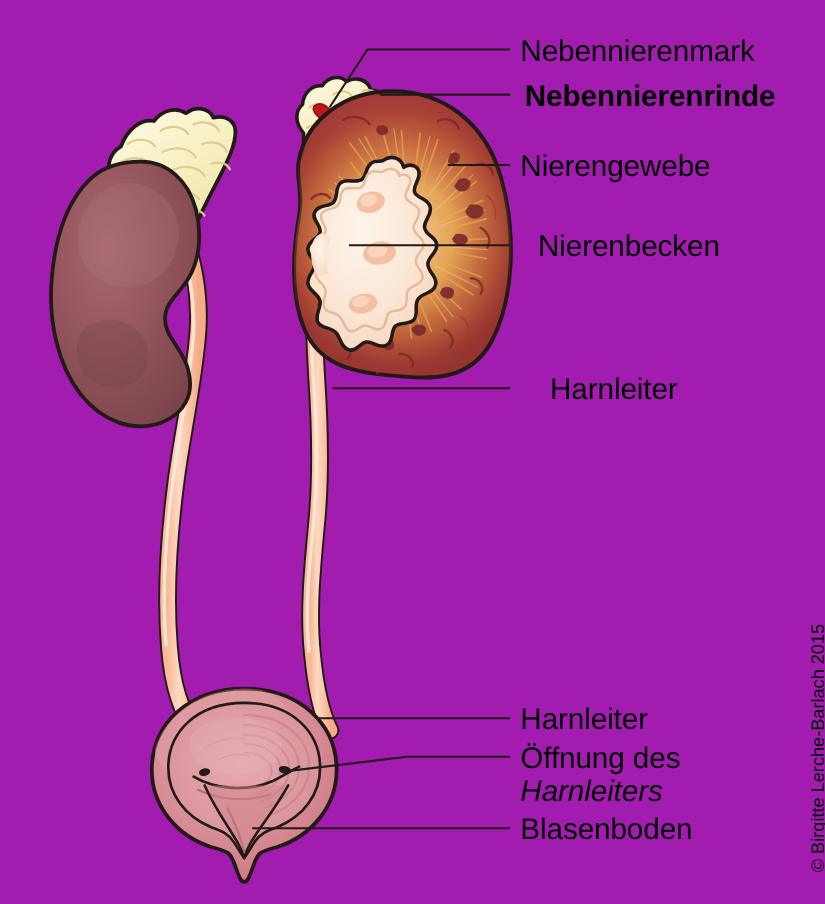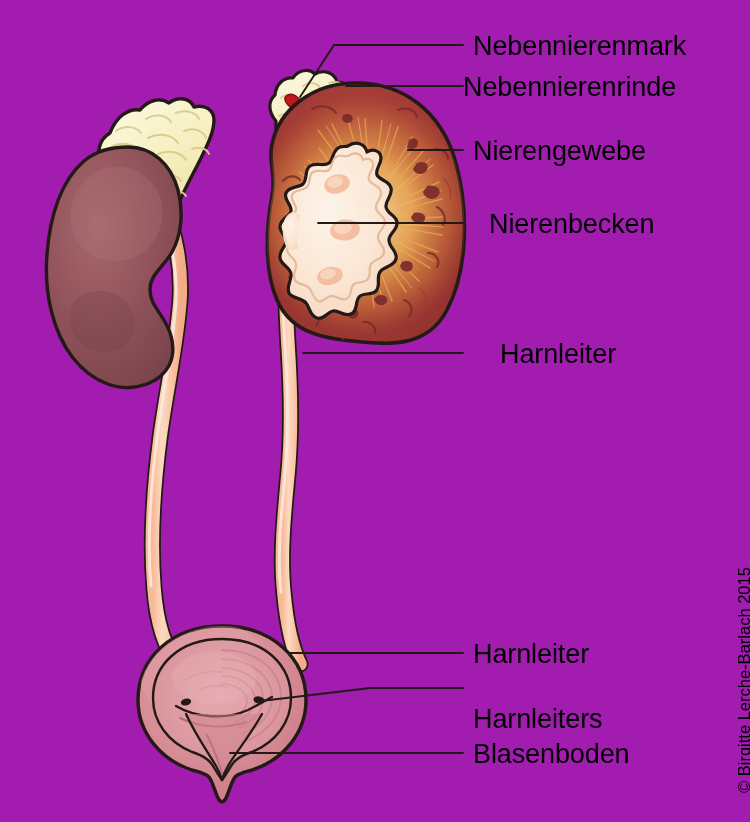--- a/index.html
+++ b/index.html
@@ -483,23 +483,24 @@
 
       <path d="M463 653 L 288 653"></path>
 
       <path d="M463 688 L 370 688 L 261 701"></path>
 
       <path d="M463 753 L 230 753"></path>
     </g>
   </svg>
 
   <div class="label-text" style="left:473px; top:31px;">Nebennierenmark</div>
-  <div class="label-text" style="left:463px; top:72px;">Nebennierenrinde</div>
+  <div class="label-text" style="left:477px; top:72px;font-weight:bold;">Nebennierenrinde</div>
   <div class="label-text" style="left:473px; top:136px;text-align:center;">Nierengewebe</div>
   <div class="label-text" style="left:473px; top:209px;margin-left:16px;">Nierenbecken</div>
   <div class="label-text" style="left:500px; top:339px;">Harnleiter</div>
   <div class="label-text" style="left:473px; top:639px;">Harnleiter</div>
-  <div class="label-text" style="left:473px; top:704px;">Harnleiters</div>
+  <div class="label-text" style="left:473px; top:674px;">Öffnung des</div>
+  <div class="label-text" style="left:473px; top:704px;font-style:italic;">Harnleiters</div>
   <div class="label-text" style="left:473px; top:739px;text-align:right;">Blasenboden</div>
 
   <div class="copyright" style="left:735px; top:793px;">© Birgitte Lerche-Barlach 2015</div>
 
 </div>
 
 </body></html>

